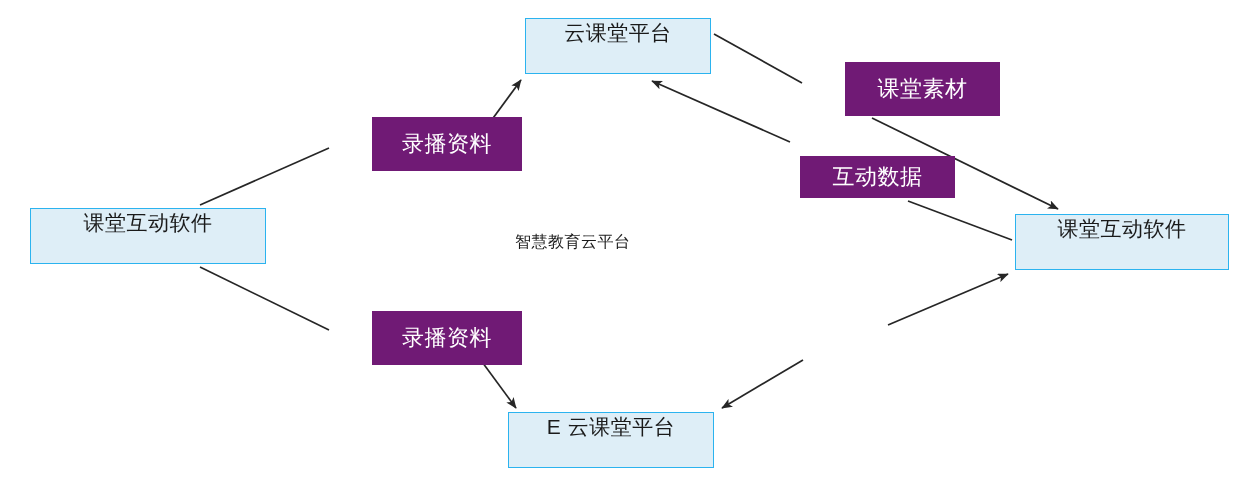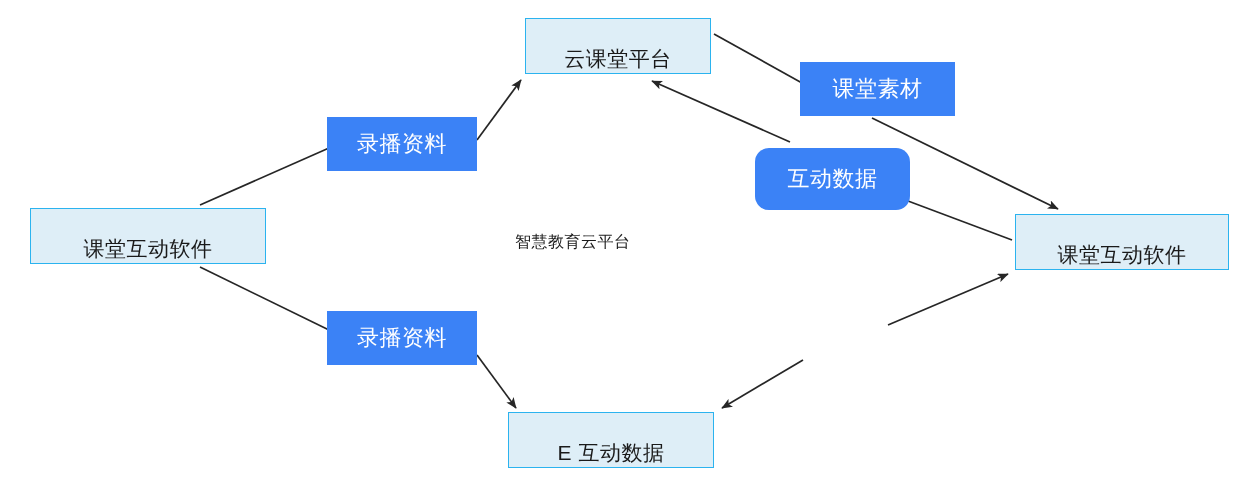--- a/index.html
+++ b/index.html
@@ -25,40 +25,41 @@
     width: 1260px;
     height: 492px;
     pointer-events: none;
   }
   .node-box {
     position: absolute;
     box-sizing: border-box;
     background: #deeef7;
     border: 1.6px solid #2bb3ef;
     display: flex;
-    align-items: flex-end;
+    align-items: flex-start;
     justify-content: center;
     color: #1a1a1a;
     font-size: 21px;
     letter-spacing: 0.5px;
     white-space: nowrap;
     z-index: 3;
   }
   .edge-label {
     position: absolute;
     box-sizing: border-box;
-    background: #3b82f6;
+    background: #701a75;
     color: #ffffff;
     display: flex;
     align-items: center;
     justify-content: center;
     font-size: 22px;
     letter-spacing: 0.5px;
     white-space: nowrap;
     z-index: 4;
+    margin-left: 45px;
   }
   .center-caption {
     position: absolute;
     color: #1a1a1a;
     font-size: 16px;
     letter-spacing: 0.5px;
     white-space: nowrap;
     z-index: 2;
   }
 </style>
@@ -109,35 +110,35 @@
 
   <div class="node-box" style="left:525px; top:18px; width:186px; height:56px;">
     <span>云课堂平台</span>
   </div>
 
   <div class="node-box" style="left:1015px; top:214px; width:214px; height:56px;">
     <span>课堂互动软件</span>
   </div>
 
   <div class="node-box" style="left:508px; top:412px; width:206px; height:56px;">
-    <span>E 互动数据</span>
+    <span>E 云课堂平台</span>
   </div>
 
   <div class="edge-label" style="left:327px; top:117px; width:150px; height:54px;">
     <span>录播资料</span>
   </div>
 
   <div class="edge-label" style="left:327px; top:311px; width:150px; height:54px;">
     <span>录播资料</span>
   </div>
 
   <div class="edge-label" style="left:800px; top:62px; width:155px; height:54px;">
     <span>课堂素材</span>
   </div>
 
-  <div class="edge-label" style="left:755px; top:148px; width:155px; height:62px;border-radius:14px;">
+  <div class="edge-label" style="left:755px; top:156px; width:155px; height:42px;">
     <span>互动数据</span>
   </div>
 
 
   <div class="center-caption" style="left:515px; top:232px;">智慧教育云平台</div>
 
 </div>
 
 </body></html>

